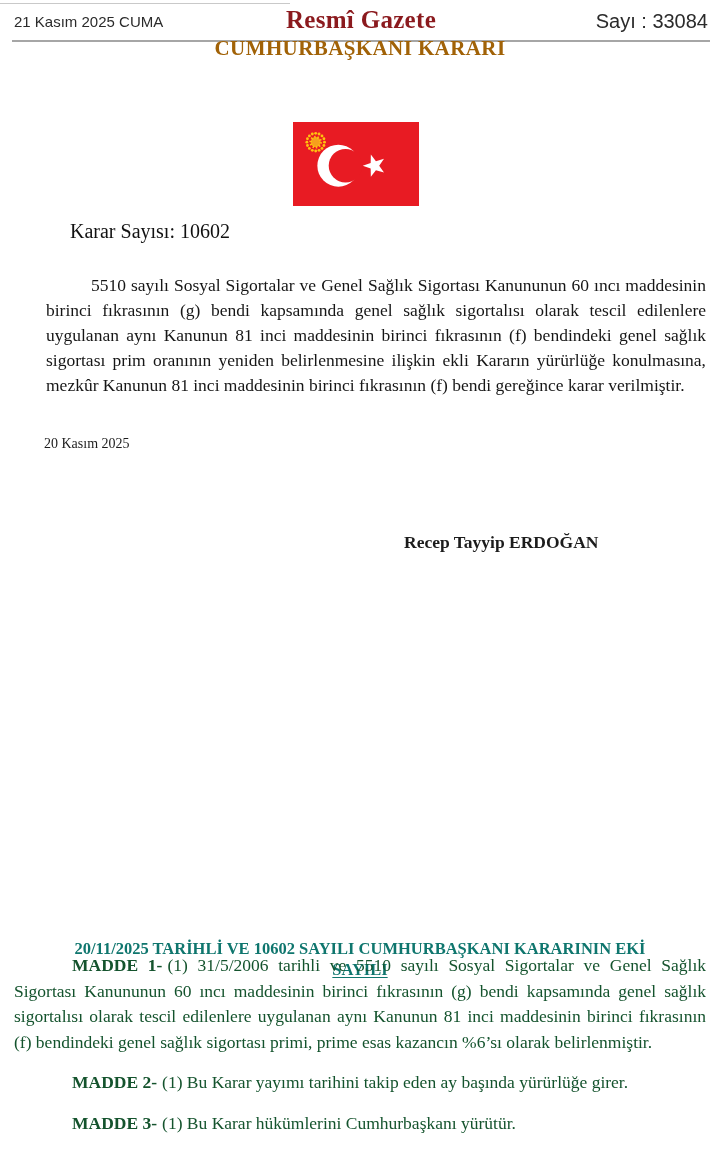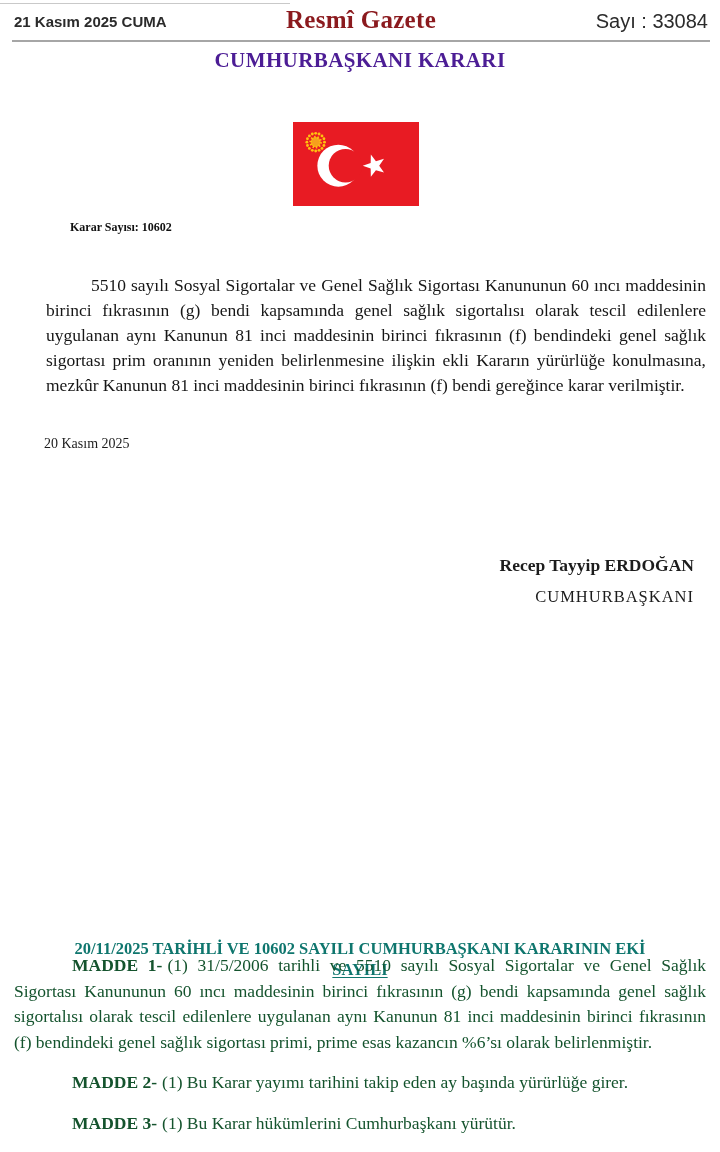--- a/index.html
+++ b/index.html
@@ -13,50 +13,50 @@
     --flag-red:#E81B23;
     --emblem-gold:#FFC20E;
   }
   .top-artifact{position:absolute;top:3px;left:0;width:290px;height:1px;background:#c9c9c9;}
 
   
   .header-row{
     position:absolute;top:8px;left:14px;right:12px;
     display:grid;grid-template-columns:1fr auto 1fr;align-items:center;
   }
-  .hdr-left{justify-self:start;font-family:"Liberation Sans",sans-serif;font-size:15px;color:#2b2b2b;font-weight:bold;}
+  .hdr-left{justify-self:start;font-family:"Liberation Sans",sans-serif;font-size:15px;color:#2b2b2b;}
   .hdr-center{
     justify-self:center;font-family:"Liberation Serif",serif;font-weight:bold;
     font-size:25px;color:var(--gazette-red);letter-spacing:.3px;margin-top:-2px;
   }
   .hdr-right{justify-self:end;font-family:"Liberation Sans",sans-serif;font-size:20px;color:#2b2b2b;}
   .header-rule{position:absolute;top:40px;left:12px;width:698px;height:2px;background:#a6a6a6;}
 
   
   .doc-title{
-    position:absolute;top:48px;left:0;width:100%;text-align:center;
-    font-size:21px;font-weight:bold;letter-spacing:.4px;color:#4c1d95;
+    position:absolute;top:36px;left:0;width:100%;text-align:center;
+    font-size:21px;font-weight:bold;letter-spacing:.4px;color:#a16207;
   }
 
   
   .flag-wrap{position:absolute;top:122px;left:293px;width:126px;height:84px;}
   .flag-wrap svg{display:block;width:100%;height:100%;}
 
   
-  .karar-no{position:absolute;top:220px;left:70px;font-size:12px;font-weight:bold;color:#111;}
+  .karar-no{position:absolute;top:220px;left:70px;font-size:20px;font-weight:normal;color:#111;}
 
   
   .main-para{
     position:absolute;top:255px;left:46px;width:660px;
     font-size:17.5px;line-height:25px;text-align:justify;text-indent:45px;color:#161616;
   }
 
   .decree-date{position:absolute;top:436px;left:0;width:100%;text-align:left;font-size:14px;margin-left:44px;}
 
-  .signature{position:absolute;top:555px;left:404px;width:290px;text-align:right;}
+  .signature{position:absolute;top:532px;left:404px;width:290px;text-align:left;}
   .sig-name{font-size:17.5px;font-weight:bold;margin-bottom:11px;}
   .sig-title{font-size:16.5px;letter-spacing:1px;}
 
   
   .annex-heading{
     position:absolute;top:938px;left:20px;width:680px;text-align:center;
     font-size:16.5px;font-weight:bold;line-height:21px;color:#0f766e;
   }
   .annex-heading .line2{text-decoration:underline;text-underline-offset:2px;}
 
@@ -115,21 +115,20 @@
 </div>
 
 <div class="karar-no">Karar Sayısı: 10602</div>
 
 <p class="main-para">5510 sayılı Sosyal Sigortalar ve Genel Sağlık Sigortası Kanununun 60 ıncı maddesinin birinci fıkrasının (g) bendi kapsamında genel sağlık sigortalısı olarak tescil edilenlere uygulanan aynı Kanunun 81 inci maddesinin birinci fıkrasının (f) bendindeki genel sağlık sigortası prim oranının yeniden belirlenmesine ilişkin ekli Kararın yürürlüğe konulmasına, mezkûr Kanunun 81 inci maddesinin birinci fıkrasının (f) bendi gereğince karar verilmiştir.</p>
 
 <div class="decree-date">20 Kasım 2025</div>
 
 <div class="signature">
   <div class="sig-name">Recep Tayyip ERDOĞAN</div>
-  <div class="sig-title">CUMHURBAŞKANI</div>
 </div>
 
 <div class="annex-heading">
   <div class="line1">20/11/2025 TARİHLİ VE 10602 SAYILI CUMHURBAŞKANI KARARININ EKİ</div>
   <div class="line2">SAYILI</div>
 </div>
 
 <div class="annex-articles">
   <p class="article"><b>MADDE 1-</b><span>(1) 31/5/2006 tarihli ve 5510 sayılı Sosyal Sigortalar ve Genel Sağlık Sigortası Kanununun 60 ıncı maddesinin birinci fıkrasının (g) bendi kapsamında genel sağlık sigortalısı olarak tescil edilenlere uygulanan aynı Kanunun 81 inci maddesinin birinci fıkrasının (f) bendindeki genel sağlık sigortası primi, prime esas kazancın %6’sı olarak belirlenmiştir.</span></p>
   <p class="article"><b>MADDE 2-</b><span>(1) Bu Karar yayımı tarihini takip eden ay başında yürürlüğe girer.</span></p>

